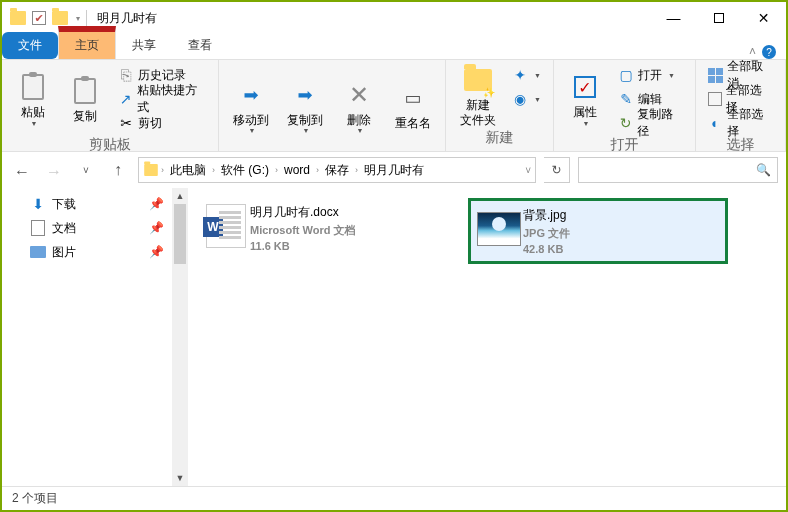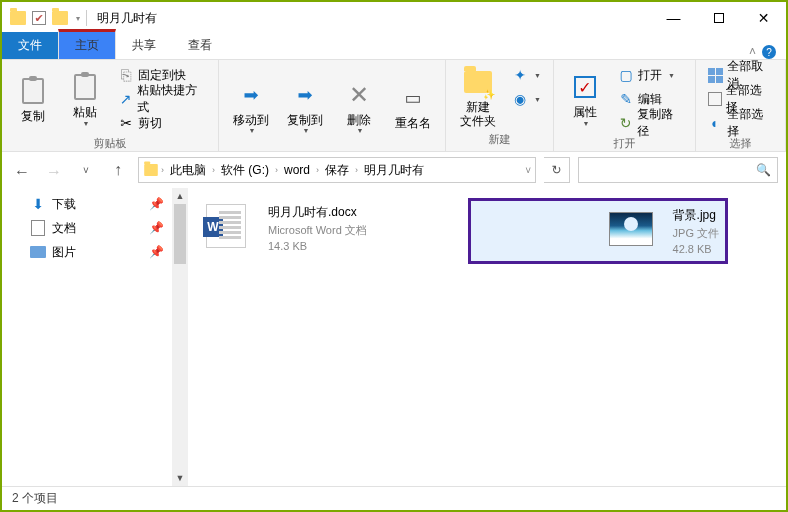--- a/index.html
+++ b/index.html
@@ -12,29 +12,29 @@
 .qa-checkbox { width: 14px; height: 14px; border: 1px solid #888; display: inline-flex; align-items: center; justify-content: center; color: #c0504d; font-size: 11px; }
 .qa-dd { font-size: 8px; color: #888; margin-left: 2px; }
 .tb-divider { width: 1px; height: 16px; background: #ccc; margin: 0 6px; }
 .tb-title { margin-left: 4px; font-size: 12px; color: #000; }
 .winctrl { margin-left: auto; display: flex; }
 .winctrl div { width: 45px; height: 32px; display: flex; align-items: center; justify-content: center; font-size: 14px; color: #000; }
 .max-icon { width: 10px; height: 10px; border: 1px solid #000; display: inline-block; }
 
 .tabs { height: 26px; background: #fff; display: flex; align-items: flex-end; border-bottom: 1px solid #e1e1e1; position: relative; }
 .tab { padding: 5px 16px; font-size: 12px; color: #333; }
-.tab.file { background: #1979ca; color: #fff; }
-.tab.active { background: #3b82f6; border-top: 3px solid #b91c1c; border-left: 1px solid #e1e1e1; border-right: 1px solid #e1e1e1; }
+.tab.file { background: #1979ca; color: #fff; border-radius: 6px; }
+.tab.active { background: #fdba74; border-top: 6px solid #b91c1c; border-left: 1px solid #e1e1e1; border-right: 1px solid #e1e1e1; }
 .tabs .expand { position: absolute; right: 30px; color: #888; }
 .tabs .help { position: absolute; right: 10px; width: 14px; height: 14px; border-radius: 50%; background: #1979ca; color: #fff; display: inline-flex; align-items: center; justify-content: center; font-size: 10px; }
 
 .ribbon { height: 92px; background: #f5f5f5; display: flex; border-bottom: 1px solid #e1e1e1; }
 .rgroup { border-right: 1px solid #e1e1e1; display: flex; flex-direction: column; padding: 4px 8px 2px; }
 .rgroup .body { flex: 1; display: flex; gap: 6px; }
-.rgroup .label { text-align: center; color: #666; font-size: 11px; padding: 2px 0; }
+.rgroup .label { text-align: center; color: #666; font-size: 14px; padding: 2px 0; }
 .big-btn { display: flex; flex-direction: column; align-items: center; justify-content: center; width: 48px; text-align: center; }
 .big-btn .ico { width: 32px; height: 32px; display: flex; align-items: center; justify-content: center; margin-bottom: 2px; }
 .big-btn .txt { line-height: 1.2; }
 .small-list { display: flex; flex-direction: column; gap: 2px; }
 .small-item { display: flex; align-items: center; gap: 4px; height: 22px; padding: 0 4px; }
 .small-item .sico { width: 16px; height: 16px; display: inline-flex; align-items: center; justify-content: center; font-size: 14px; }
 .dd { font-size: 7px; margin-left: 2px; color: #555; }
 
 
 .pin-ico { width: 24px; height: 24px; color: #666; }
@@ -66,31 +66,31 @@
 .dl-ico { color: #1979ca; font-size: 14px; }
 .doc-ico { width: 14px; height: 16px; background: #fff; border: 1px solid #888; position: relative; }
 .pic-ico { width: 16px; height: 12px; background: #6aa2dc; border-radius: 1px; }
 
 .vscroll { width: 16px; background: #f0f0f0; position: relative; }
 .vthumb { position: absolute; top: 16px; left: 2px; right: 2px; height: 60px; background: #ccc; }
 .vbtn { position: absolute; left: 0; right: 0; height: 16px; display: flex; align-items: center; justify-content: center; font-size: 9px; color: #555; }
 .vbtn.up { top: 0; } .vbtn.down { bottom: 0; }
 
 .filepane { flex: 1; background: #fff; padding: 10px; display: flex; gap: 10px; align-items: flex-start; }
-.file-item { display: flex; gap: 20px; padding: 6px; width: 260px; }
-.file-item.selected { border: 3px solid #4c1d95; background: #e5f1fd; justify-content: flex-end; }
+.file-item { display: flex; gap: 2px; padding: 6px; width: 260px; }
+.file-item.selected { border: 3px solid #15803d; background: #e5f1fd; }
 .file-thumb { width: 44px; height: 44px; display: flex; align-items: center; justify-content: center; flex-shrink: 0; }
 .word-icon { width: 40px; height: 44px; background: #fff; border: 1px solid #ccc; position: relative; }
 .word-icon::before { content: "W"; position: absolute; left: -4px; top: 12px; width: 20px; height: 20px; background: #2b579a; color: #fff; display: flex; align-items: center; justify-content: center; font-weight: bold; font-size: 12px; }
 .word-icon::after { content: ""; position: absolute; right: 4px; top: 6px; width: 22px; height: 3px; background: #ccc; box-shadow: 0 5px #ccc, 0 10px #ccc, 0 15px #ccc, 0 20px #ccc, 0 25px #ccc; }
 .img-icon { width: 44px; height: 34px; background: linear-gradient(#0a2a4a 0%, #1a5a8a 40%, #6ac0e0 55%, #fff 80%); border: 1px solid #888; position: relative; }
 .img-icon::after { content: ""; position: absolute; top: 4px; left: 14px; width: 14px; height: 14px; background: #e0f0ff; border-radius: 50%; }
 .file-info { display: flex; flex-direction: column; gap: 2px; }
 .file-name { color: #000; }
-.file-meta { color: #888; font-size: 11px; }
+.file-meta { color: #888; font-size: 11px; font-weight: bold; }
 
 .statusbar { height: 24px; border-top: 1px solid #e1e1e1; display: flex; align-items: center; padding: 8px 10px; font-size: 12px; color: #444; }
 </style>
 </head>
 <body>
 
 <div class="window">
 
   <div class="titlebar">
     <div class="tb-icons">
@@ -123,33 +123,33 @@
     <span class="help">?</span>
   </div>
 
   <div class="ribbon">
     <div class="rgroup">
       <div class="body">
         <div class="big-btn">
           <span class="ico">
               <span class="clipboard-ico"></span>
             </span>
-          <span class="txt">复制</span>
+          <span class="txt">粘贴</span>
+          <span class="dd">▼</span>
         </div>
         <div class="big-btn">
           <span class="ico">
               <span class="clipboard-ico"></span>
             </span>
-          <span class="txt">粘贴</span>
-          <span class="dd">▼</span>
+          <span class="txt">复制</span>
         </div>
         <div class="small-list">
           <div class="small-item">
               <span class="sico" style="color:#888">⎘</span>
-              <span>固定到快</span>
+              <span>历史记录</span>
             </div>
           <div class="small-item">
               <span class="sico" style="color:#1979ca">↗</span>
               <span>粘贴快捷方式</span>
             </div>
           <div class="small-item">
               <span class="sico">✂</span>
               <span>剪切</span>
             </div>
         </div>
@@ -311,21 +311,21 @@
       <div class="vbtn down">▼</div>
     </div>
     <div class="filepane">
       <div class="file-item">
         <div class="file-thumb">
             <span class="word-icon"></span>
           </div>
         <div class="file-info">
           <span class="file-name">明月几时有.docx</span>
           <span class="file-meta">Microsoft Word 文档</span>
-          <span class="file-meta">14.3 KB</span>
+          <span class="file-meta">11.6 KB</span>
         </div>
       </div>
       <div class="file-item selected">
         <div class="file-thumb">
             <span class="img-icon"></span>
           </div>
         <div class="file-info">
           <span class="file-name">背景.jpg</span>
           <span class="file-meta">JPG 文件</span>
           <span class="file-meta">42.8 KB</span>

